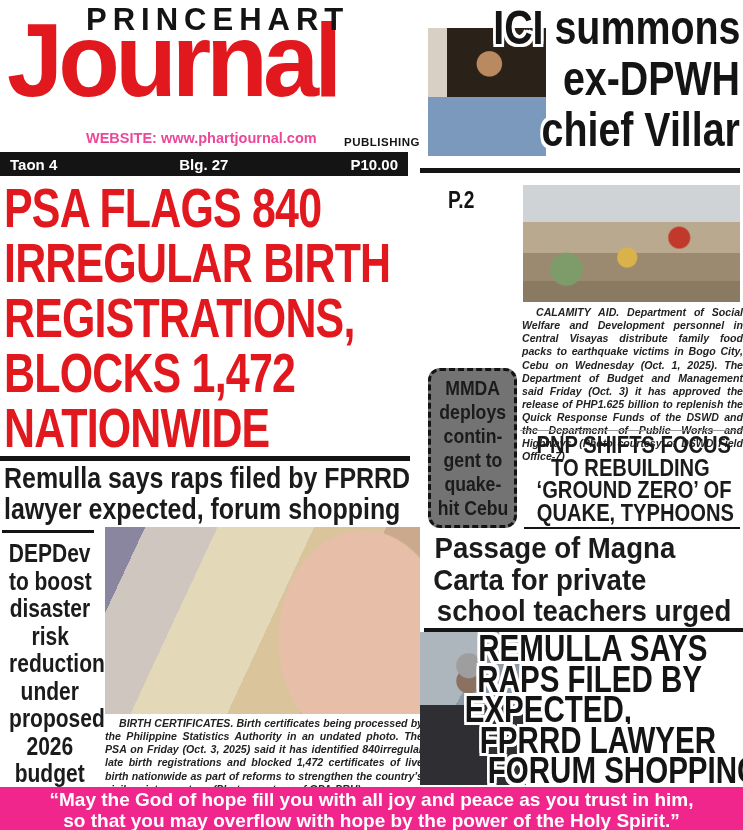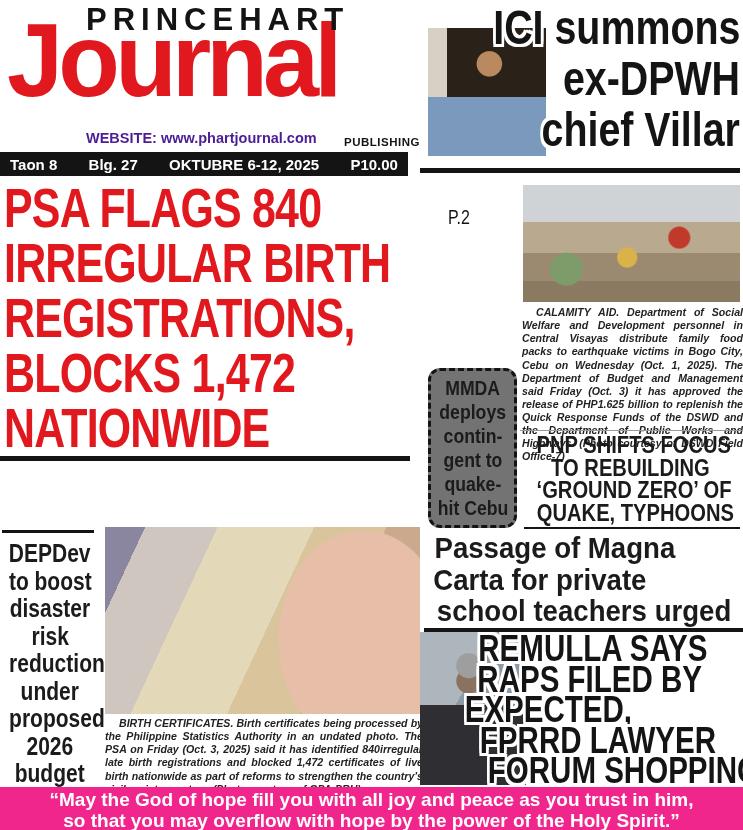--- a/index.html
+++ b/index.html
@@ -7,39 +7,39 @@
         font-family:"Liberation Sans", sans-serif;color:#111;}
   .abs{position:absolute;}
   .condL{display:inline-block;white-space:nowrap;transform:scaleX(0.80);transform-origin:0 50%;}
   .condC{display:inline-block;white-space:nowrap;transform:scaleX(0.84);transform-origin:50% 50%;}
   .condR{display:inline-block;white-space:nowrap;transform:scaleX(0.82);transform-origin:100% 50%;}
   .outline{text-shadow:-3px -3px 0 #fff,3px -3px 0 #fff,-3px 3px 0 #fff,3px 3px 0 #fff,
            0 -3px 0 #fff,0 3px 0 #fff,-3px 0 0 #fff,3px 0 0 #fff;}
   
   .princehart{left:86px;top:2px;font-size:31px;font-weight:bold;letter-spacing:6px;color:#141414;}
   .journal{left:2px;top:6px;font-size:104px;line-height:1.05;font-weight:bold;letter-spacing:-5px;}
-  .website{left:86px;top:130px;font-size:14.5px;font-weight:bold;color:#4c1d95;}
+  .website{left:86px;top:130px;font-size:14.5px;font-weight:bold;color:#ec4899;}
   .publishing{left:344px;top:136px;font-size:11.5px;font-weight:bold;letter-spacing:.5px;color:#141414;}
   .infobar{left:0;top:152px;width:408px;height:24px;background:#141414;color:#fff;display:flex;
            align-items:center;justify-content:space-between;padding:0 10px;box-sizing:border-box;
            font-weight:bold;font-size:15px;}
   
   .villar-photo{left:428px;top:28px;width:118px;height:128px;
      background:
        radial-gradient(circle at 52% 28%, #b9895f 0 11%, rgba(0,0,0,0) 12%),
        linear-gradient(0deg, #7b99bd 0 46%, rgba(0,0,0,0) 46%),
        linear-gradient(90deg, #d8d0c4 0 16%, #2a2118 16% 100%);}
   .ici-head{left:418px;top:2px;width:322px;text-align:right;font-weight:bold;color:#141414;
             font-size:48px;line-height:51px;}
   .ici-rule{left:420px;top:168px;width:320px;height:5px;background:#141414;}
   
   .lead-head{left:4px;top:181px;width:462px;font-weight:bold;color:#e1191f;
              font-size:55px;line-height:55px;letter-spacing:-1px;}
   .lead-head .condL{transform:scaleX(0.78);}
-  .pageref{left:448px;top:186px;font-size:20px;font-weight:normal;color:#141414;margin-top:20px;}
+  .pageref{left:448px;top:186px;font-size:24px;font-weight:bold;color:#141414;}
   .lead-rule{left:0;top:456px;width:410px;height:5px;background:#141414;}
   .subhead{left:4px;top:463px;width:430px;font-weight:bold;color:#1b1b1b;font-size:29px;line-height:31px;}
   .subhead .condL{transform:scaleX(0.86);}
   .short-rule{left:2px;top:530px;width:92px;height:3px;background:#141414;}
   
   .depdev{left:0;top:540px;width:100px;text-align:center;font-weight:bold;color:#1b1b1b;
           font-size:25px;line-height:27.5px;}
   
   .birthcert-photo{left:105px;top:527px;width:315px;height:187px;
      background:
@@ -84,43 +84,46 @@
 </head>
 <body>
 
 <div class="page">
 
   <div class="abs journal" style="color:#e1191f;"><span class="condC" style="transform:scaleX(0.97);">Journal</span></div>
   <div class="abs princehart">PRINCEHART</div>
   <div class="abs website">WEBSITE:  www.phartjournal.com</div>
   <div class="abs publishing">PUBLISHING</div>
   <div class="abs infobar">
-    <span>Taon 8</span>
+    <span>Taon 4</span>
     <span>Blg. 27</span>
-    <span>OKTUBRE 6-12, 2025</span>
     <span>P10.00</span>
   </div>
 
   <div class="abs villar-photo"></div>
   <div class="abs ici-head">
     <div><span class="condR outline">ICI summons</span></div>
     <div><span class="condR outline">ex-DPWH</span></div>
     <div><span class="condR outline">chief Villar</span></div>
   </div>
   <div class="abs ici-rule"></div>
 
   <div class="abs lead-head">
     <div><span class="condL">PSA FLAGS 840</span></div>
     <div><span class="condL">IRREGULAR BIRTH</span></div>
     <div><span class="condL">REGISTRATIONS,</span></div>
     <div><span class="condL">BLOCKS 1,472</span></div>
     <div><span class="condL">NATIONWIDE</span></div>
   </div>
   <div class="abs pageref"><span class="condL">P.2</span></div>
   <div class="abs lead-rule"></div>
+  <div class="abs subhead">
+    <div><span class="condL">Remulla says raps filed by FPRRD</span></div>
+    <div><span class="condL">lawyer expected, forum shopping</span></div>
+  </div>
   <div class="abs short-rule"></div>
 
   <div class="abs mmda-box">
     <div><span class="condC">MMDA</span></div>
     <div><span class="condC">deploys</span></div>
     <div><span class="condC">contin-</span></div>
     <div><span class="condC">gent to</span></div>
     <div><span class="condC">quake-</span></div>
     <div><span class="condC">hit Cebu</span></div>
   </div>

